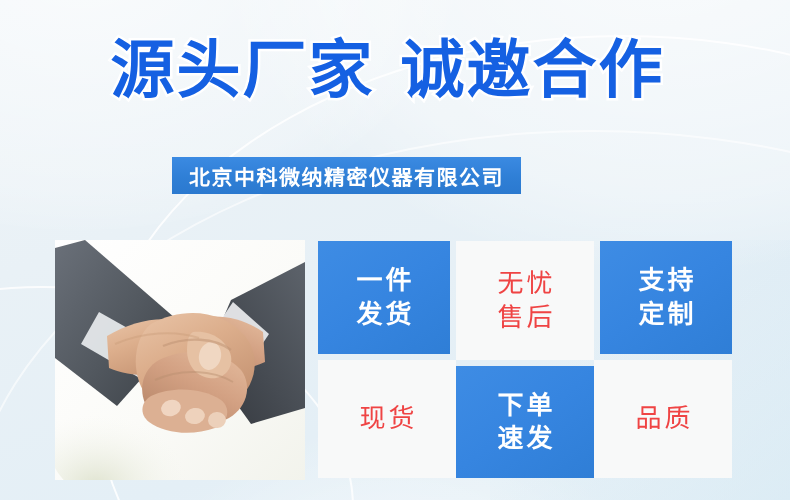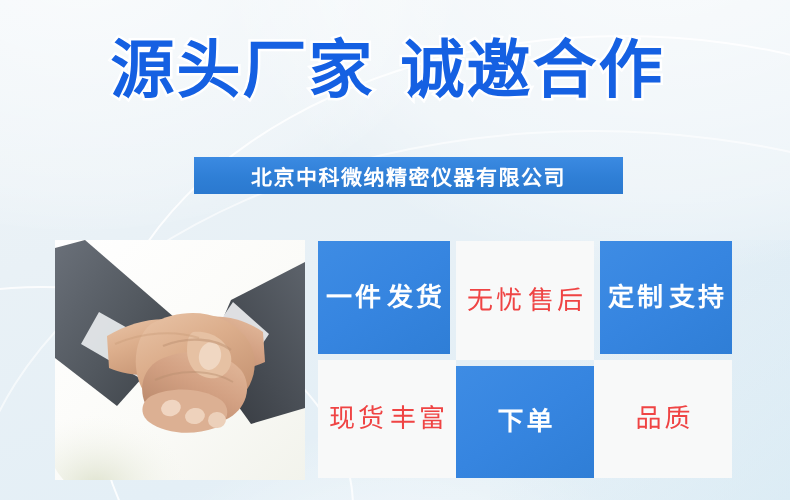--- a/index.html
+++ b/index.html
@@ -81,23 +81,23 @@
     -webkit-text-stroke: 5px #ffffff;
     paint-order: stroke fill;
     white-space: nowrap;
     font-family: "DejaVu Sans", "Liberation Sans", sans-serif;
   }
   .headline .gap { display: inline-block; width: 26px; }
 
   
   .company-bar {
     position: absolute;
-    left: 194px;
+    left: 172px;
     top: 157px;
-    width: 429px;
+    width: 349px;
     height: 37px;
     background: linear-gradient(180deg, #3b8ae2 0%, #2f7fd6 55%, #2b79cf 100%);
     display: flex;
     align-items: center;
     justify-content: center;
   }
   .company-bar .name {
     color: #ffffff;
     font-size: 21px;
     font-weight: bold;
@@ -125,21 +125,21 @@
     top: 241px;
     width: 414px;
     height: 237px;
     display: grid;
     grid-template-columns: repeat(3, 1fr);
     grid-template-rows: 119px 118px;
     gap: 0;
   }
   .cell {
     display: flex;
-    flex-direction: row;
+    flex-direction: column;
     align-items: center;
     justify-content: center;
     font-size: 26px;
     line-height: 1.28;
     letter-spacing: 3px;
     text-indent: 3px;
     font-family: "DejaVu Sans", "Liberation Sans", sans-serif;
   }
   .cell .ln { display: block; }
   .cell.blue {
@@ -244,28 +244,28 @@
   <div class="feature-grid">
     <div class="cell blue r1c1">
       <span class="ln">一件</span>
       <span class="ln">发货</span>
     </div>
     <div class="cell light r1c2">
       <span class="ln">无忧</span>
       <span class="ln">售后</span>
     </div>
     <div class="cell blue r1c3">
+      <span class="ln">支持</span>
       <span class="ln">定制</span>
-      <span class="ln">支持</span>
     </div>
     <div class="cell light r2c1">
       <span class="ln">现货</span>
-      <span class="ln">丰富</span>
     </div>
     <div class="cell blue r2c2">
       <span class="ln">下单</span>
+      <span class="ln">速发</span>
     </div>
     <div class="cell light r2c3">
       <span class="ln">品质</span>
     </div>
   </div>
 
 </div>
 
 </body></html>

